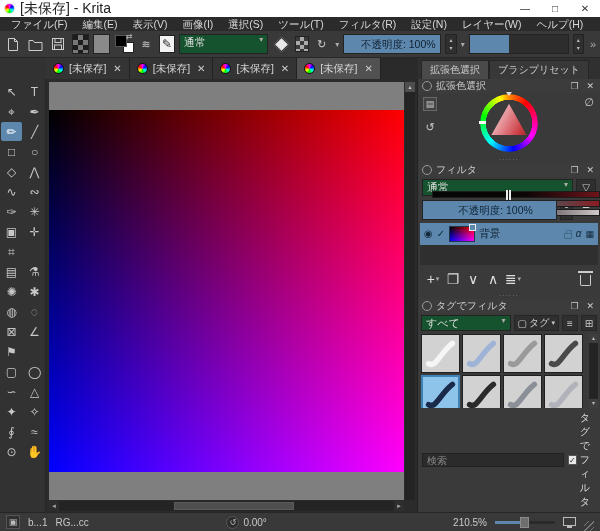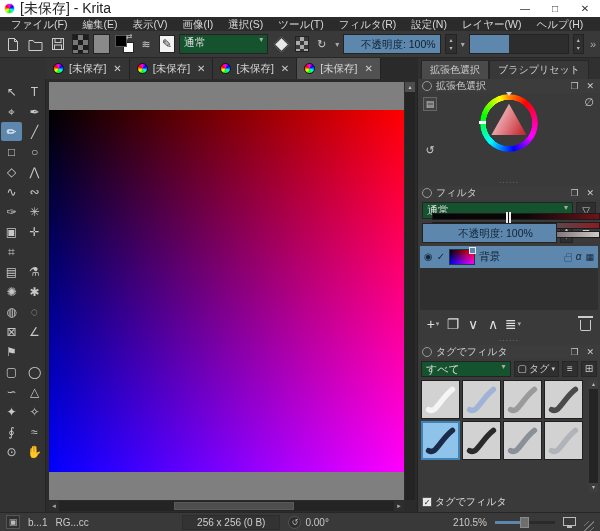--- a/index.html
+++ b/index.html
@@ -543,34 +543,34 @@
               </svg>
             </span>
 
           </div>
         <div class="pscroll">
           <span class="psbtn">▴</span>
           <span class="psbtn">▾</span>
         </div>
       </div>
       <div class="searchrow">
+        <input class="searchinput" placeholder="検索" style="">
         <span class="tagfilter">
           <span class="cbox">✓</span>
           <span>タグでフィルタ</span>
         </span>
       </div>
     </div>
   </div>
 
   <div class="statusbar">
     <span class="sicon">▣</span>
     <span>b...1</span>
     <span>RG...cc</span>
     <span style="flex:1"></span>
-    <span class="dimsbox">256 x 256 (0 B)</span>
     <span class="anglewrap">
       <span class="aicon">↺</span>
       <span>0.00°</span>
     </span>
     <span style="flex:1.4"></span>
     <span>210.5%</span>
     <span class="zoomslider">
       <span class="zfill"></span>
       <span class="zthumb"></span>
     </span>

